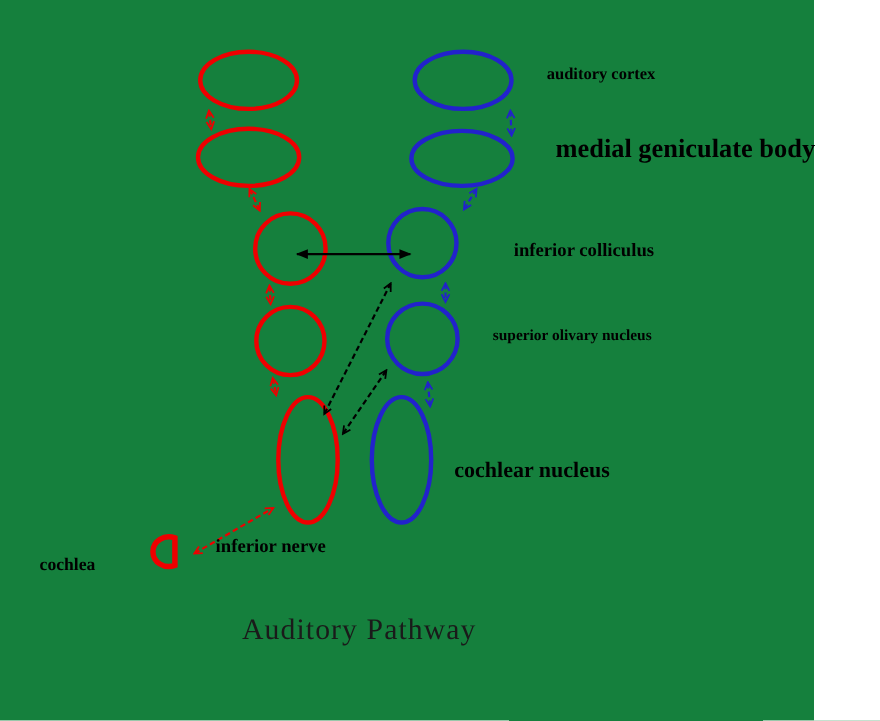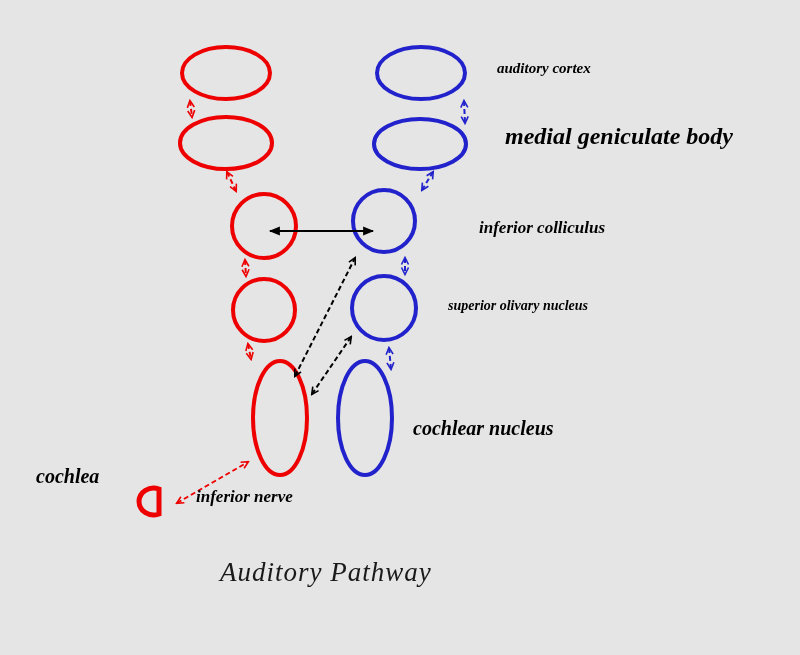--- a/index.html
+++ b/index.html
@@ -4,23 +4,22 @@
 <style>
   html, body {
     margin: 0; padding: 0;
     width: 800px; height: 655px;
     background: #ffffff;
     overflow: hidden;
     font-family: "Liberation Serif", serif;
   }
   .stage {
     position: relative;
-    width: 800px; height: 655px;
-    background: #e5e5e5;
-    font-style: italic;
+    width: 740px; height: 655px;
+    background: #15803d;
   }
   .stage svg { position: absolute; left: 0; top: 0; }
   .lbl {
     position: absolute;
     color: #000000;
     font-family: "Liberation Serif", serif;
     font-weight: bold;
     white-space: nowrap;
     line-height: 1.1;
   }
@@ -92,25 +91,25 @@
       <line x1="270" y1="231" x2="373" y2="231" marker-start="url(#ah-black-solid)" marker-end="url(#ah-black-solid)"></line>
       <line x1="295" y1="376" x2="355" y2="258" stroke-dasharray="5,3" marker-start="url(#ah-black)" marker-end="url(#ah-black)"></line>
       <line x1="312" y1="394" x2="351" y2="337" stroke-dasharray="5,3" marker-start="url(#ah-black)" marker-end="url(#ah-black)"></line>
     </g>
   </svg>
 
   <div class="lbl" style="left:497px; top:60px;  font-size:15px;">auditory cortex</div>
 
   <div class="lbl" style="left:505px; top:123px; font-size:24px;">medial geniculate body</div>
 
-  <div class="lbl" style="left:467px; top:219px; font-size:17px;margin-left:12px;">inferior colliculus</div>
+  <div class="lbl" style="left:467px; top:219px; font-size:17px;">inferior colliculus</div>
 
   <div class="lbl" style="left:448px; top:298px; font-size:14px;">superior olivary nucleus</div>
 
   <div class="lbl" style="left:413px; top:417px; font-size:20px;">cochlear nucleus</div>
 
-  <div class="lbl" style="left:36px;  top:465px; font-size:20px;">cochlea</div>
+  <div class="lbl" style="left:36px;  top:505px; font-size:16px;">cochlea</div>
 
   <div class="lbl" style="left:196px; top:488px; font-size:17px;">inferior nerve</div>
 
   <div class="title" style="left:220px; top:557px;">Auditory Pathway</div>
 
 </div>
 
 </body></html>

